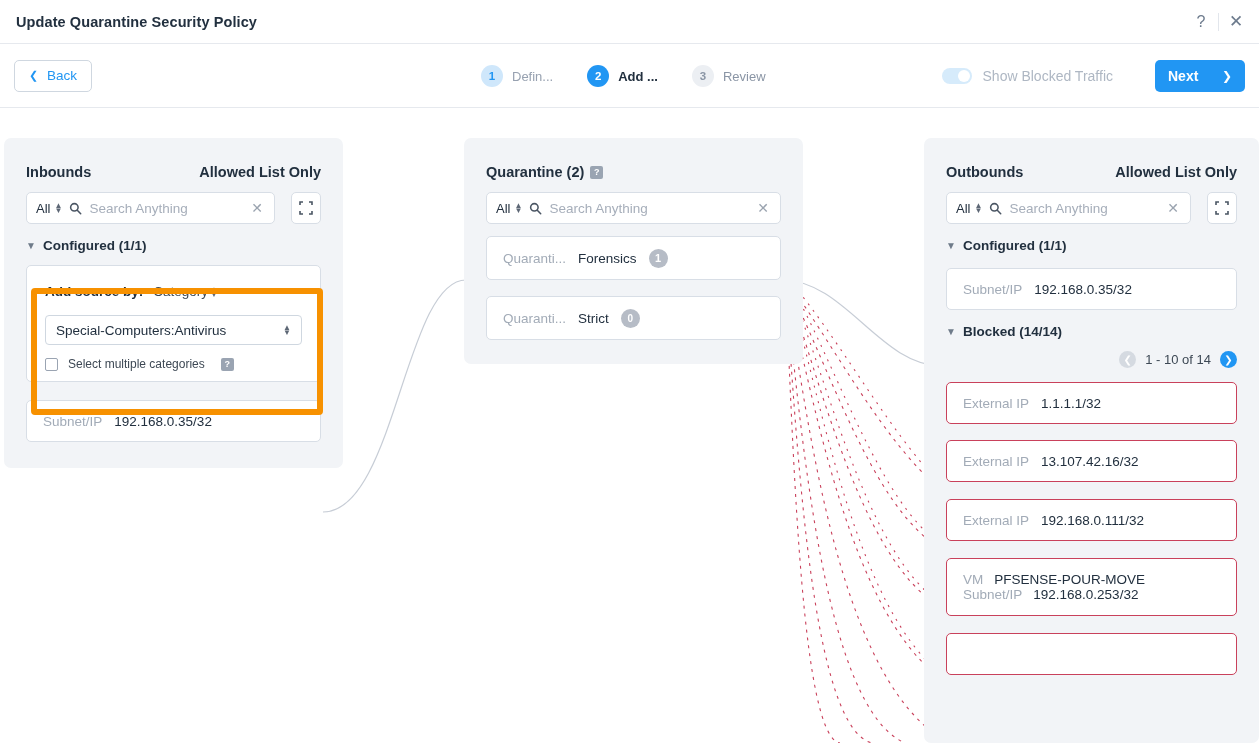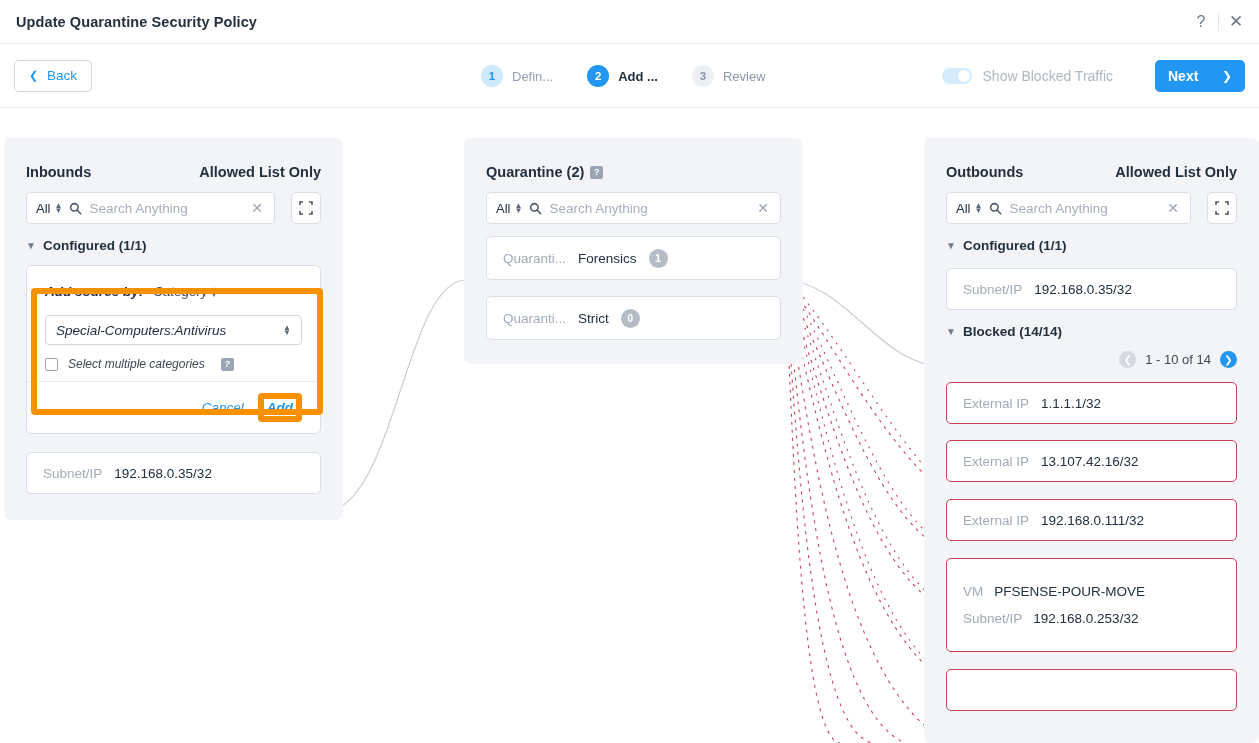--- a/index.html
+++ b/index.html
@@ -129,33 +129,33 @@
   .card {
     background: #fff; border: 1px solid #d8dee6; border-radius: 5px;
     margin: 12px 22px 0 22px; min-height: 42px;
     display: flex; align-items: center; padding: 0 16px; gap: 12px;
     font-size: 13.5px; cursor: pointer;
   }
   .card .k { color: #a2abb7; }
   .card .v { color: #22303f; }
   .card.blocked { border-color: #c9415b; }
   .card.link { justify-content: center; color: #2196f3; font-weight: bold; height: 44px; }
-  .card.two { flex-direction: column; align-items: flex-start; justify-content: center; gap: 12px; padding: 25px 16px; }
+  .card.two { flex-direction: column; align-items: flex-start; justify-content: center; gap: 0; padding: 13px 16px; }
   .card.two .line { display: flex; gap: 11px; }
 
   .badge {
     width: 19px; height: 19px; border-radius: 50%; background: #b6bcc6; color: #fff;
     font-size: 11px; font-weight: bold; display: flex; align-items: center; justify-content: center;
   }
   .badge.zero { background: #b6bcc6; font-size: 10px; }
 
   
   .editor {
     background: #fff; border: 1px solid #d8dee6; border-radius: 5px;
-    margin: 12px 22px 0 22px; padding: 0; font-style: italic;
+    margin: 12px 22px 0 22px; padding: 0;
   }
   .editor-body { padding: 18px 18px 10px 18px; }
   .row1 { display: flex; align-items: center; gap: 10px; }
   .lbl-bold { font-size: 13.5px; font-weight: bold; color: #22303f; }
   .cat-sel { font-size: 13.5px; color: #3d4854; display: flex; align-items: center; gap: 2px; cursor: pointer; }
   .select {
     margin-top: 16px; height: 30px; border: 1px solid #cfd7e0; border-radius: 4px; background: #fff;
     display: flex; align-items: center; justify-content: space-between; padding: 0 10px;
     font-size: 13.5px; color: #22303f; cursor: pointer;
   }
@@ -320,26 +320,20 @@
                 <span>▲</span>
                 <span>▼</span>
               </span>
           </div>
           <div class="chk-row">
             <span class="chkbox"></span>
             <span class="chk-lbl">Select multiple categories</span>
             <span class="helpicon">?</span>
           </div>
         </div>
-        <div class="editor-foot">
-          <span class="btn-cancel">Cancel</span>
-          <span class="btn-add-hl">
-            <span class="inner">Add</span>
-          </span>
-        </div>
       </div>
 
       <div class="card" style="margin-top:18px;margin-bottom:26px;">
         <span class="k">Subnet/IP</span>
         <span class="v">192.168.0.35/32</span>
       </div>
     </div>
 
     <div class="hl-box" style="left:31px; top:180px; width:292px; height:127px;"></div>
 

